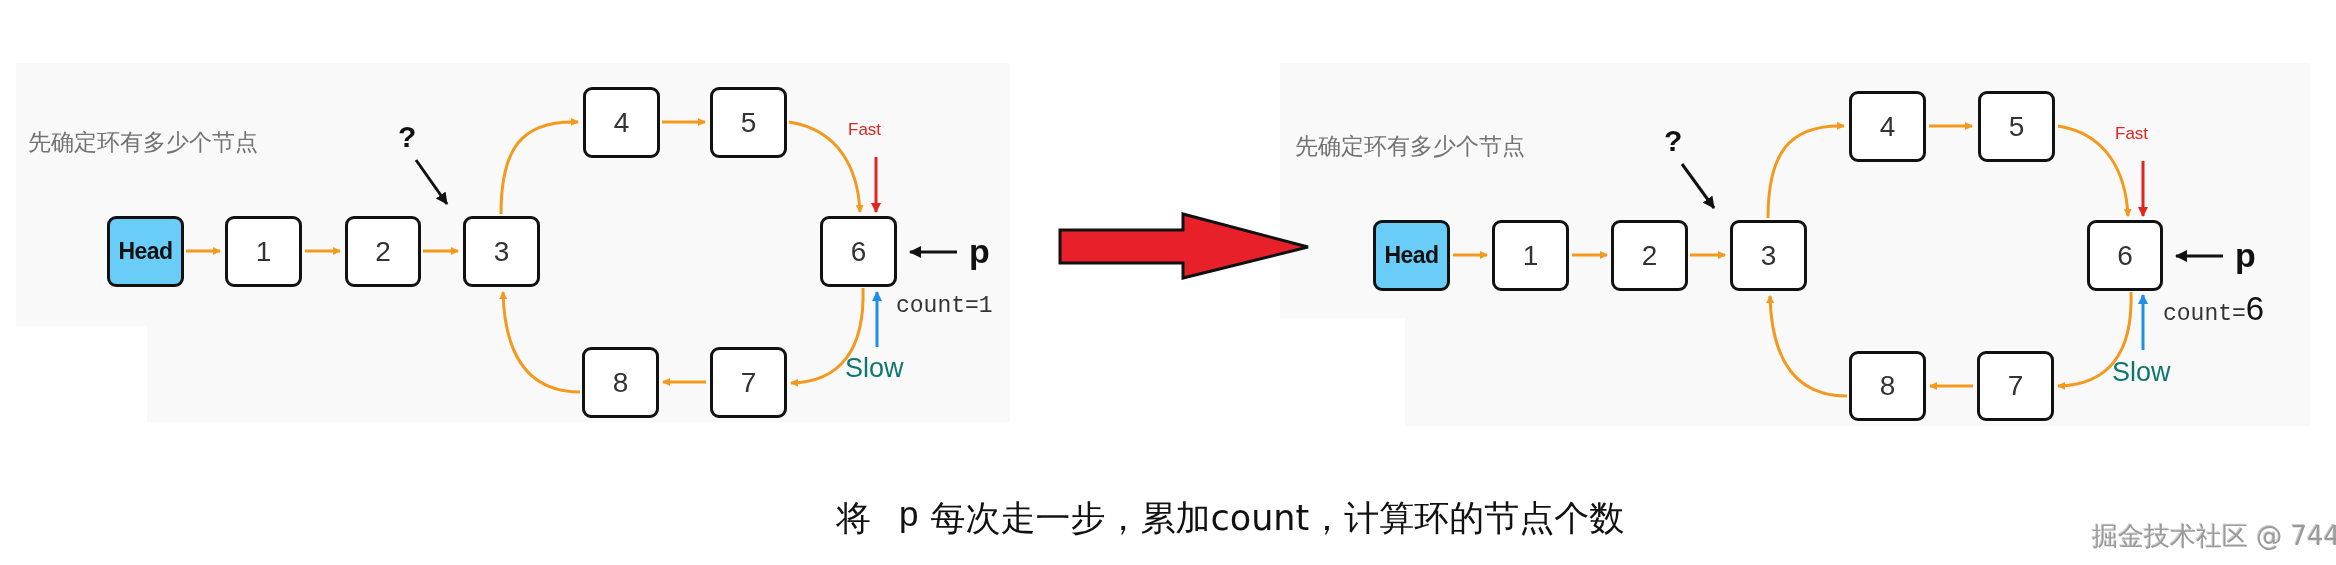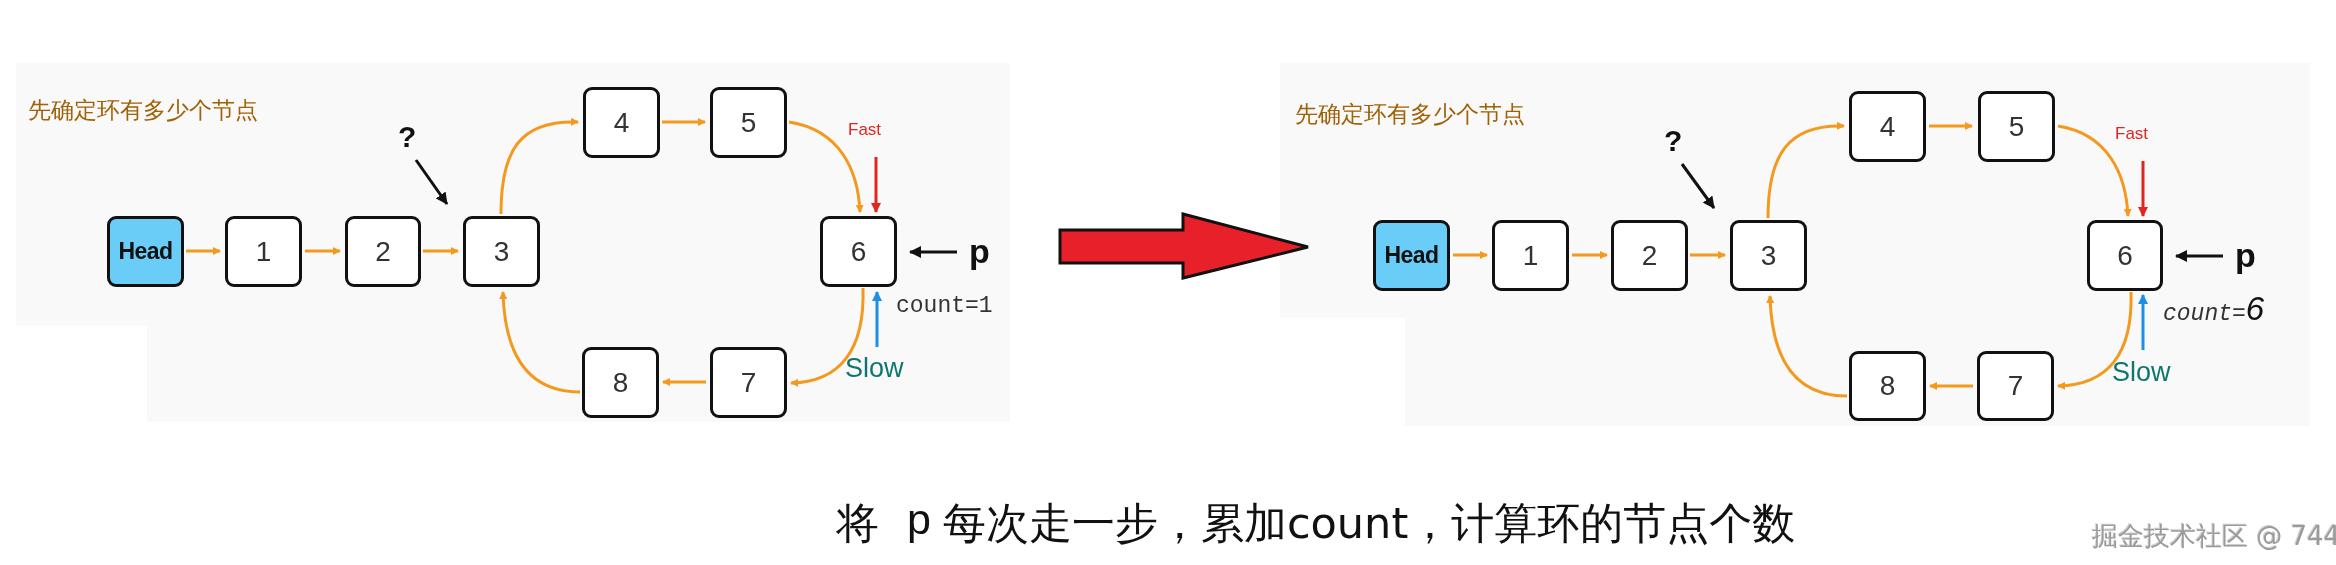--- a/index.html
+++ b/index.html
@@ -1,31 +1,31 @@
 <!DOCTYPE html>
 <html><head>
 <meta charset="utf-8">
 <style>
   html, body { margin: 0; padding: 0; background: #ffffff; }
   body { width: 2336px; height: 565px; position: relative; overflow: hidden;
          font-family: "Liberation Sans", "DejaVu Sans", sans-serif; }
   .panel-bg { position: absolute; background: #f9f9f9; }
   .abs { position: absolute; white-space: nowrap; }
-  .title { font-size: 23px; color: #a16207; font-family: Liberation Sans, sans-serif; }
+  .title { font-size: 23px; color: #737373; font-family: Liberation Sans, sans-serif; margin-top: 32px; }
   .node { position: absolute; box-sizing: border-box; border: 3px solid #111111; border-radius: 9px;
           background: #ffffff; display: flex; align-items: center; justify-content: center;
           font-size: 28px; color: #333333; font-family: "Liberation Sans", sans-serif; }
   .node.head { font-size: 23px; font-weight: bold; color: #111; letter-spacing: -0.5px; }
   .lbl-fast { font-size: 17px; color: #e0261f; font-family: "Liberation Sans", sans-serif; }
   .lbl-slow { font-size: 27px; color: #0f766e; font-family: "Liberation Sans", sans-serif; }
   .lbl-p { font-size: 34px; font-weight: bold; color: #111; font-family: "Liberation Sans", sans-serif; }
   .lbl-q { font-size: 30px; font-weight: bold; color: #111; font-family: "Liberation Sans", sans-serif; }
   .count { font-size: 23px; color: #333; font-family: "Liberation Mono", "DejaVu Sans Mono", monospace; }
   .count-big { font-size: 33px; color: #111; font-family: "Liberation Sans", sans-serif; }
-  .caption { font-size: 43px; color: #111; font-family: "DejaVu Sans", sans-serif; }
+  .caption { font-size: 35px; color: #111; font-family: "DejaVu Sans", sans-serif; }
   .watermark { font-size: 26px; color: #9a9a9a; font-family: "DejaVu Sans", sans-serif;
                text-shadow: 1px 1px 0 #ffffff, -1px -1px 0 #cfcfcf; }
   svg.overlay { position: absolute; left: 0; top: 0; }
 </style>
 </head>
 <body>
 
 <div class="panel-bg" style="left:16px; top:63px; width:994px; height:263px;"></div>
 <div class="panel-bg" style="left:147px; top:326px; width:863px; height:96px;"></div>
 <div class="panel-bg" style="left:1280px; top:63px; width:1030px; height:255px;"></div>
@@ -109,21 +109,21 @@
 <div class="node" style="left:1730px; top:220px; width:77px; height:71px;">3</div>
 <div class="node" style="left:1849px; top:91px; width:77px; height:71px;">4</div>
 <div class="node" style="left:1978px; top:91px; width:77px; height:71px;">5</div>
 <div class="node" style="left:2087px; top:220px; width:76px; height:71px;">6</div>
 <div class="node" style="left:1977px; top:351px; width:77px; height:70px;">7</div>
 <div class="node" style="left:1849px; top:351px; width:77px; height:70px;">8</div>
 
 <div class="abs lbl-fast" style="left:2115px; top:124px;">Fast</div>
 <div class="abs lbl-slow" style="left:2112px; top:357px;">Slow</div>
 <div class="abs lbl-p" style="left:2235px; top:236px;">p</div>
-<div class="abs" style="left:2163px; top:290px;font-style:italic;">
+<div class="abs" style="left:2163px; top:290px;">
   <span class="count">count=</span><span class="count-big">6</span>
 </div>
 
 <div class="abs caption" style="left:836px; top:495px;">
   <span>将</span><span style="display:inline-block; margin:0 12px 0 28px; position:relative; top:-4px; font-family:'Liberation Sans', sans-serif;">p</span><span>每次走一步，累加count，计算环的节点个数</span>
 </div>
 
 <div class="abs watermark" style="left:2092px; top:519px;">掘金技术社区 @ 744</div>
 
 </body></html>

